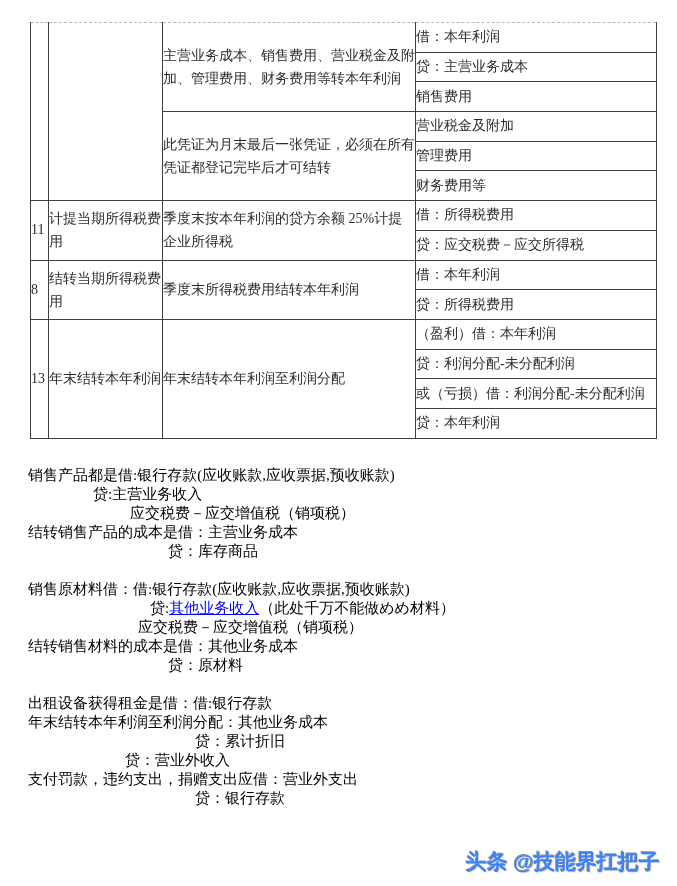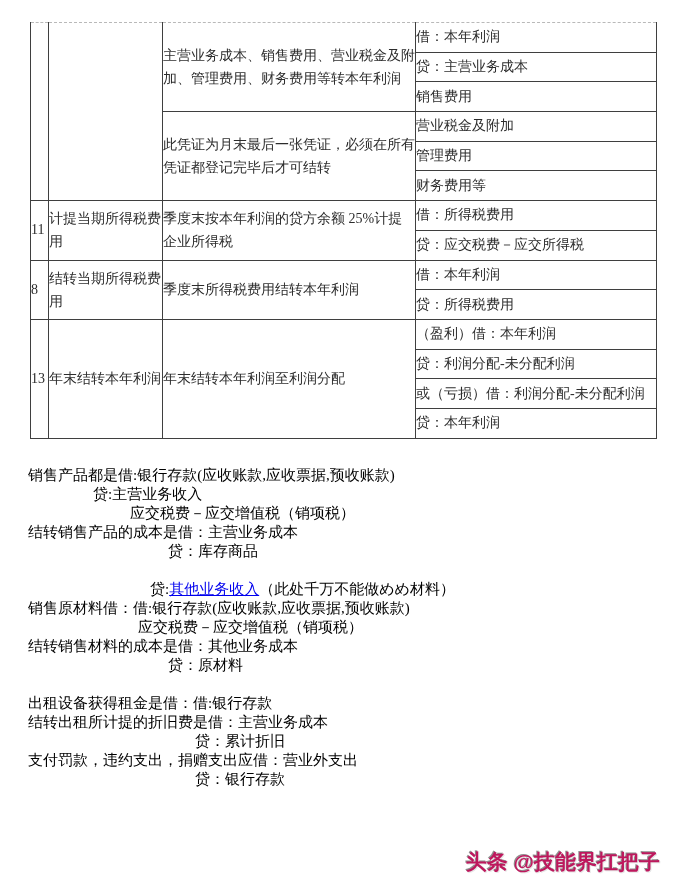--- a/index.html
+++ b/index.html
@@ -33,21 +33,21 @@
   
   .section{position:absolute;left:28px;top:466px;font-size:15px;line-height:19px;color:#000;}
   .heading{font-size:27px;font-weight:bold;margin:0 0 13px 0;line-height:30px;letter-spacing:1px;}
   .line{height:19px;white-space:pre;}
   .gap{height:19px;}
   a.link{color:#0000ee;text-decoration:underline;cursor:pointer;}
   
   .watermark{
     position:absolute;right:17px;top:848px;
     font-family:"Liberation Sans","DejaVu Sans",sans-serif;
-    font-size:21px;font-weight:bold;color:#be185d;
+    font-size:21px;font-weight:bold;color:#3b82f6;
     text-shadow:1px 1px 0 #e6e6e6,-1px -1px 0 #8f8f8f;
   }
 </style>
 </head>
 <body>
 
 <div class="page">
 
   <table class="acct">
     <colgroup>
@@ -121,29 +121,30 @@
 
   <div class="section">
 
     <div class="line">销售产品都是借:银行存款(应收账款,应收票据,预收账款)</div>
     <div class="line" style="padding-left:65px">贷:主营业务收入</div>
     <div class="line" style="padding-left:102px">应交税费－应交增值税（销项税）</div>
     <div class="line">结转销售产品的成本是借：主营业务成本</div>
     <div class="line" style="padding-left:140px">贷：库存商品</div>
     <div class="gap"></div>
 
+    <div class="line">销售原材料借：借:银行存款(应收账款,应收票据,预收账款)</div>
     <div class="line" style="padding-left:122px"><span>贷:</span><a class="link">其他业务收入</a><span>（此处千万不能做めめ材料）</span></div>
-    <div class="line">销售原材料借：借:银行存款(应收账款,应收票据,预收账款)</div>
     <div class="line" style="padding-left:110px">应交税费－应交增值税（销项税）</div>
     <div class="line">结转销售材料的成本是借：其他业务成本</div>
     <div class="line" style="padding-left:140px">贷：原材料</div>
     <div class="gap"></div>
 
     <div class="line">出租设备获得租金是借：借:银行存款</div>
-    <div class="line">结转出租所计提的折旧费是借：主营业务成本</div>
+    <div class="line">年末结转本年利润至利润分配：其他业务成本</div>
     <div class="line" style="padding-left:167px">贷：累计折旧</div>
+    <div class="line" style="padding-left:97px">贷：营业外收入</div>
     <div class="line">支付罚款，违约支出，捐赠支出应借：营业外支出</div>
     <div class="line" style="padding-left:167px">贷：银行存款</div>
   </div>
 
   <div class="watermark">头条 @技能界扛把子</div>
 
 </div>
 
 </body></html>

